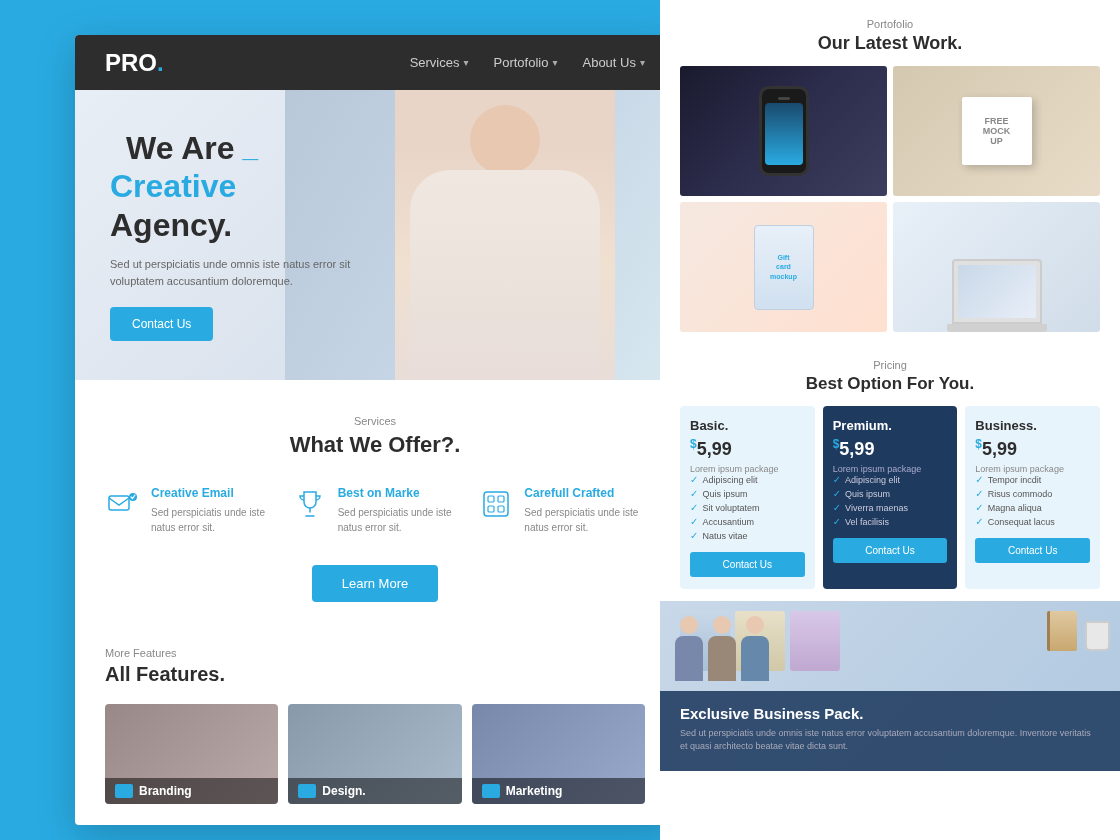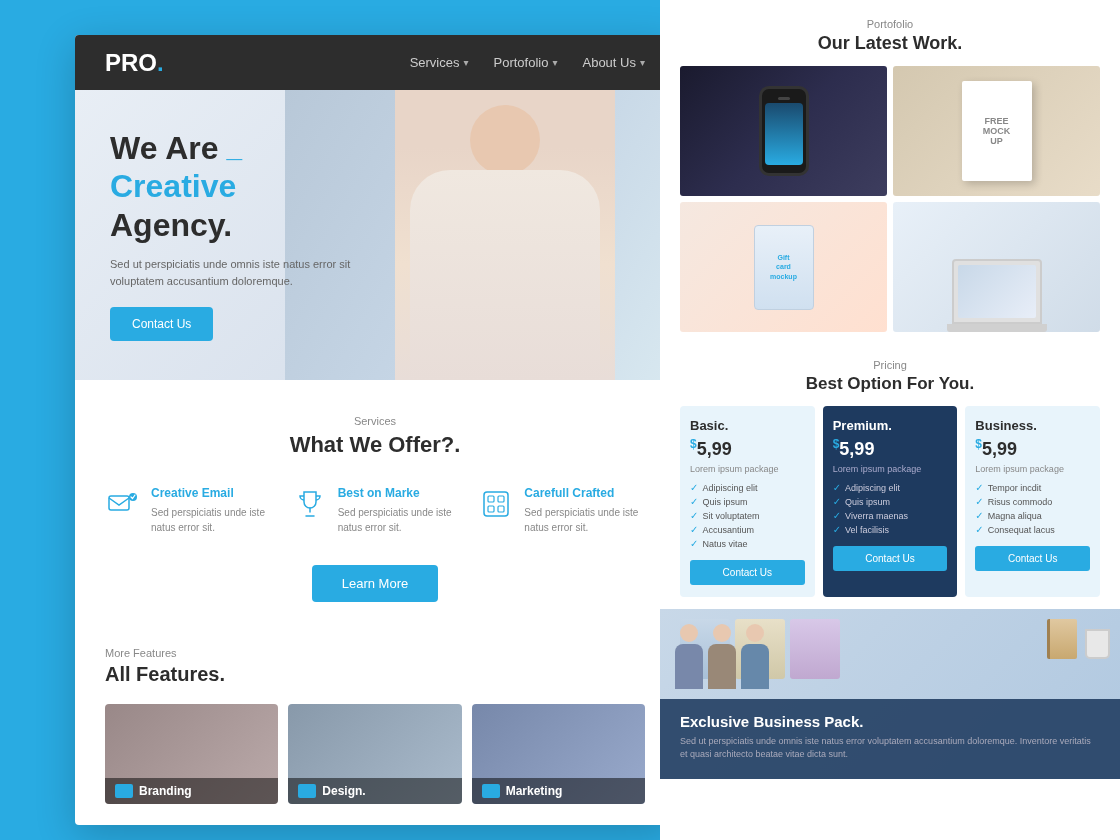--- a/index.html
+++ b/index.html
@@ -139,20 +139,21 @@
       font-size: 32px;
       font-weight: 700;
       color: #2d2d2d;
       line-height: 1.2;
       margin-bottom: 12px;
     }
     .hero-title .we-are {
       display: flex;
       align-items: center;
       gap: 8px;
+      margin-left: 16px;
     }
     .hero-title .dash {
       color: #29abe2;
       font-size: 28px;
     }
     .hero-title .creative {
       color: #29abe2;
     }
     .hero-subtitle {
       font-size: 11px;
@@ -334,21 +335,21 @@
       right: 3px;
       bottom: 8px;
       background: linear-gradient(180deg, #1a4a6e 0%, #29abe2 100%);
       border-radius: 4px;
     }
 
     .pi2 { background: linear-gradient(135deg, #d4c8b0 0%, #e8dcc8 100%); display: flex; align-items: center; justify-content: center; }
     
     .book-mock {
       width: 70px;
-      height: 100px;
+      height: 68px;
       background: #fff;
       border-radius: 2px;
       box-shadow: 3px 3px 8px rgba(0,0,0,0.2);
       display: flex;
       align-items: center;
       justify-content: center;
       font-size: 8px;
       color: #888;
       text-align: center;
       padding: 5px;
@@ -432,21 +433,20 @@
     .pricing-price sup {
       font-size: 12px;
       color: #29abe2;
       vertical-align: super;
     }
     .pricing-card.featured .pricing-price { color: #fff; }
     .pricing-card.featured .pricing-price sup { color: #29abe2; }
     .pricing-desc {
       font-size: 9px;
       color: #888;
-      margin-bottom: 8px;
     }
     .pricing-card.featured .pricing-desc { color: #aac; }
     .pricing-feature {
       font-size: 9px;
       color: #555;
       margin-bottom: 3px;
       display: flex;
       align-items: center;
       gap: 4px;
     }

